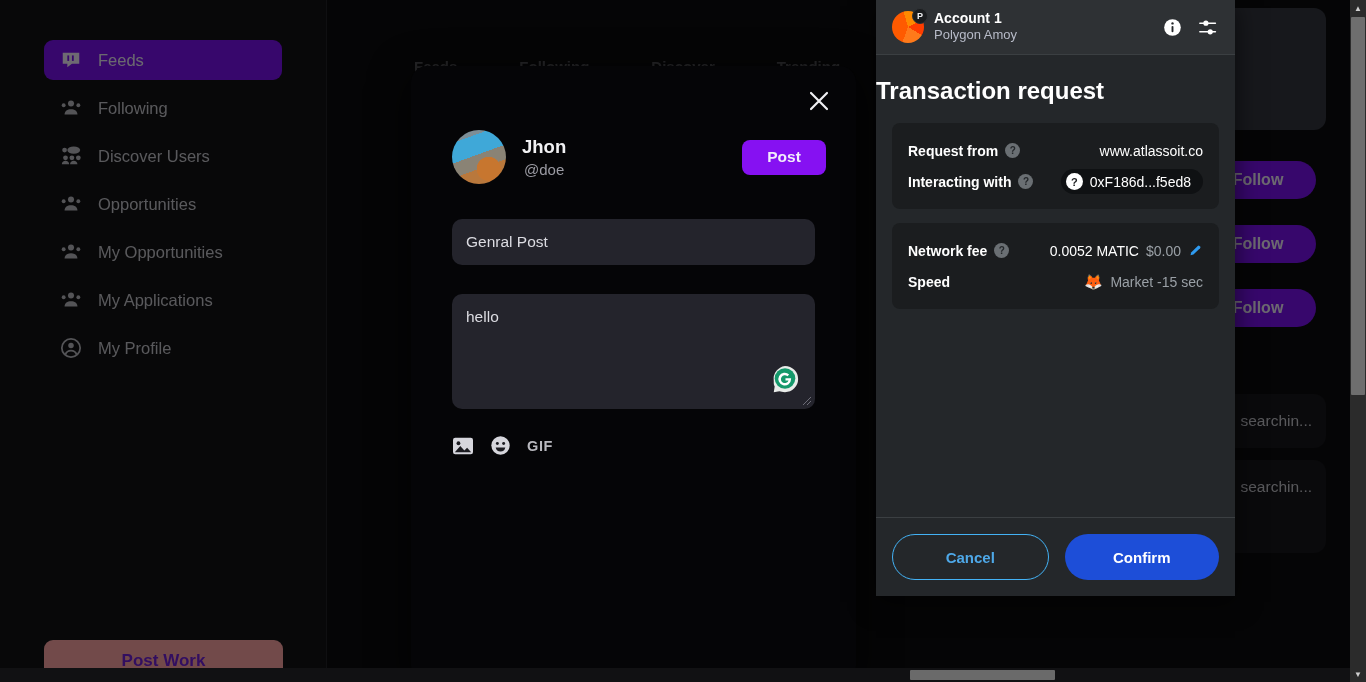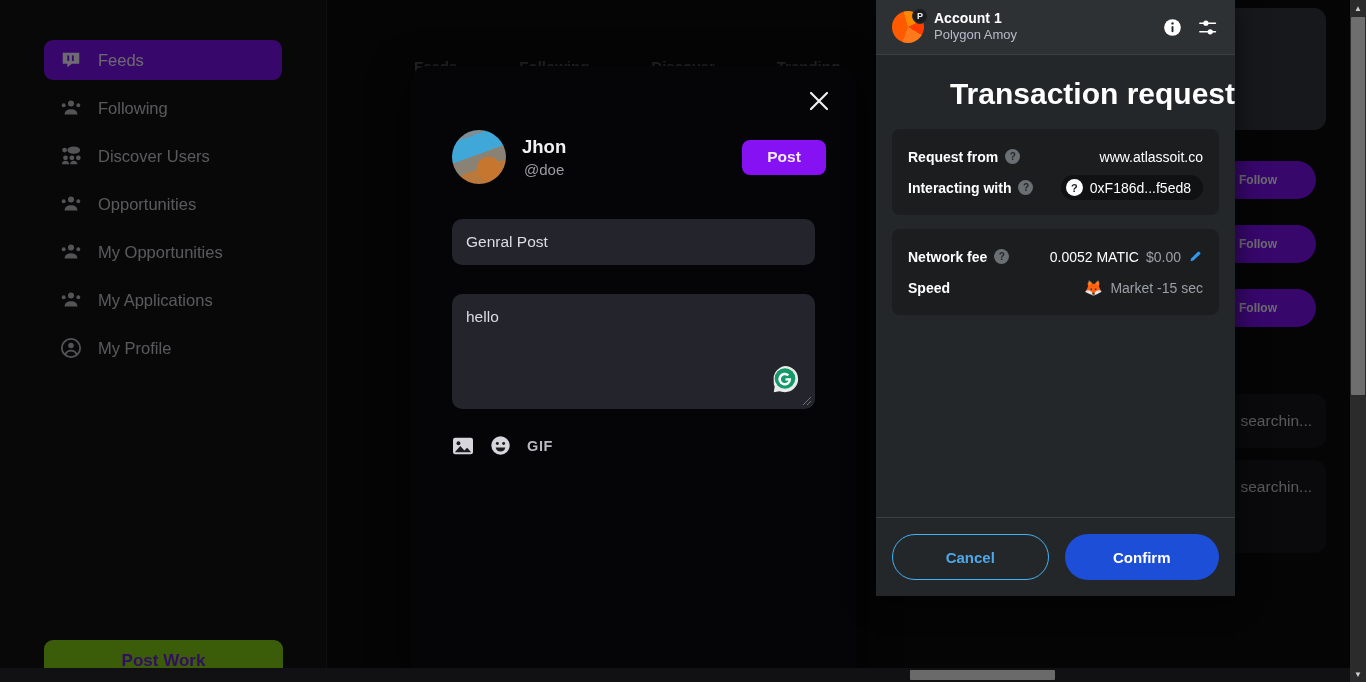--- a/index.html
+++ b/index.html
@@ -31,21 +31,21 @@
   .nav-ico { width: 22px; height: 22px; flex: 0 0 22px; display:block; opacity: .92; }
 
   .side-actions { position: absolute; left: 44px; bottom: 0; width: 239px; }
   .btn-create {
     display: flex; align-items: center; justify-content: center;
     height: 42px; border-radius: 9px; background: #7b10f0; color: #efe9f8;
     font-size: 17px; font-weight: 600; cursor: pointer;
   }
   .btn-postwork {
     display: flex; align-items: center; justify-content: center;
-    height: 42px; border-radius: 9px; background: #84cc16; color: #6f1fd6;
+    height: 42px; border-radius: 9px; background: #fca5a5; color: #6f1fd6;
     font-size: 17px; font-weight: 600; cursor: pointer; margin-top: 30px;
   }
 
   
   .feed {
     position: absolute; left: 328px; top: 0; right: 18px; bottom: 14px;
     background: #0d0d0f; overflow: hidden;
   }
   .feed-tabs {
     display: flex; gap: 62px; padding: 58px 0 0 86px;
@@ -54,21 +54,21 @@
   .feed-col-right { position: absolute; right: 22px; top: 0; width: 330px; }
   .sugg-card {
     margin-top: 8px; background: #33363f; border-radius: 12px; height: 122px;
   }
   .sugg-row {
     display: flex; align-items: center; justify-content: flex-end;
     height: 64px; padding-right: 10px;
   }
   .btn-follow {
     min-width: 116px; height: 38px; border-radius: 19px;
-    background: #7b10f0; color: #efe9f8; font-size: 12px; font-weight: 600;
+    background: #7b10f0; color: #efe9f8; font-size: 16px; font-weight: 600;
     display: flex; align-items: center; justify-content: center; cursor: pointer;
   }
   .trend-card {
     margin-top: 12px; background: #17171b; border-radius: 12px;
     padding: 18px 14px; color: #c3c3ca; font-size: 15.5px;
   }
   .trend-card .sub { color: #bcbcc4; font-size: 15px; margin-top: 22px; }
 
   
   .modal-scrim { position: absolute; inset: 0; background: rgba(0,0,0,.55); }
@@ -137,21 +137,21 @@
     border-radius: 50%; background: #1b1d1f; color: #f0f0f2;
     font-size: 9px; font-weight: 700; display: flex;
     align-items: center; justify-content: center; border: 1.5px solid #2e3134;
   }
   .mm-acct { color: #ffffff; font-size: 14px; font-weight: 700; line-height: 1.25; }
   .mm-net { color: #b7bbc8; font-size: 13px; line-height: 1.3; }
   .mm-head-icons { margin-left: auto; display: flex; align-items: center; gap: 16px; }
   .mm-icon { cursor: pointer; display: block; }
 
   .mm-title {
-    text-align: right; color: #ffffff; font-size: 30px; font-weight: 700;
+    text-align: left; color: #ffffff; font-size: 24px; font-weight: 700;
     padding: 22px 0 18px 0;
   }
   .mm-body { flex: 1; padding: 0 16px; overflow: hidden; }
   .mm-card { background: #1b1d1f; border-radius: 8px; padding: 12px 16px; margin-bottom: 14px; }
   .mm-row {
     display: flex; align-items: center; justify-content: space-between;
     min-height: 31px;
   }
   .mm-label { color: #ffffff; font-size: 14px; font-weight: 700; display: flex; align-items: center; gap: 7px; }
   .mm-val { color: #ffffff; font-size: 14px; display: flex; align-items: center; gap: 7px; }

